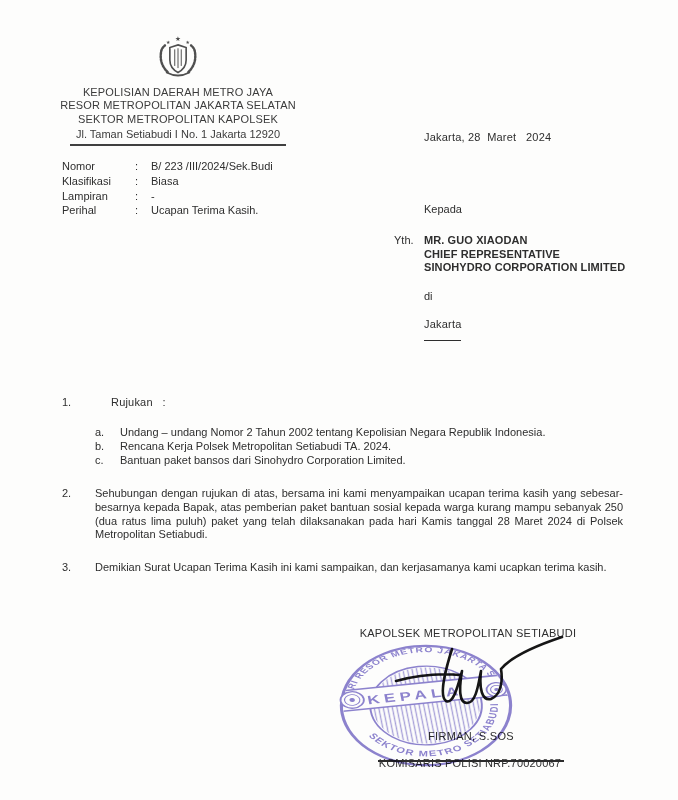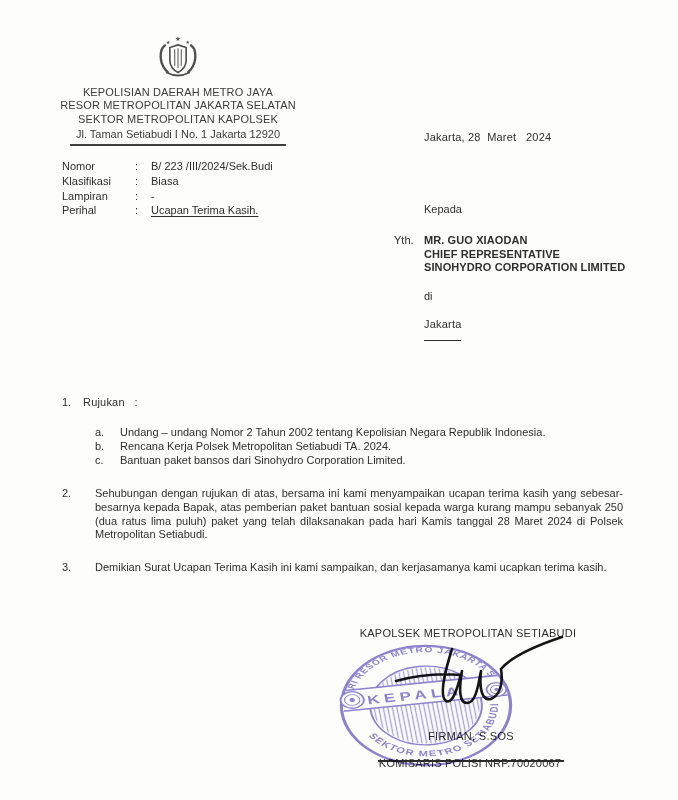--- a/index.html
+++ b/index.html
@@ -20,21 +20,21 @@
   .lh-line{font-size:11px;line-height:13.4px;letter-spacing:.15px;color:#3b3b3b}
   .lh-address{display:inline-block;font-size:11px;line-height:13px;padding:1px 6px 3px 6px;
     border-bottom:2px solid #404040;margin-top:1px;color:#3b3b3b}
 
   .date{left:424px;top:131px;white-space:pre;letter-spacing:.2px}
 
   
   .meta{left:62px;top:159px;line-height:14.8px}
   .meta-label{display:inline-block;width:73px}
   .meta-sep{display:inline-block;width:16px}
-  .u{text-decoration:underline;text-underline-offset:2px;text-decoration-thickness:1.4px}
+  .u{text-underline-offset:2px;text-decoration-thickness:1.4px}
 
   .kepada{left:424px;top:203px}
   .yth{left:394px;top:234px}
   .recipient-lines{left:424px;top:234px;font-weight:bold;line-height:13.6px;letter-spacing:.1px}
   .di{left:424px;top:290px}
   .city{left:424px;top:318px;display:inline-block;border-bottom:1.6px solid #2e2e2e;padding-bottom:10px;letter-spacing:.2px}
 
   
   .num{width:22px}
   .item-title{letter-spacing:.2px}
@@ -99,21 +99,21 @@
     <div>MR. GUO XIAODAN</div>
     <div>CHIEF REPRESENTATIVE</div>
     <div>SINOHYDRO CORPORATION LIMITED</div>
   </div>
   <div class="abs di">di</div>
   <div class="abs" style="left:424px;top:318px">
     <span class="city" style="position:static">Jakarta</span>
   </div>
 
   <div class="abs num line" style="left:62px;top:396px">1.</div>
-  <div class="abs item-title pre line" style="left:83px;top:396px">Rujukan   :</div>
+  <div class="abs item-title pre line" style="left:111px;top:396px">Rujukan   :</div>
 
   <div class="abs line" style="left:95px;top:426px">
     <span class="sub-letter">a.</span><span>Undang – undang Nomor 2 Tahun 2002 tentang Kepolisian Negara Republik Indonesia.</span>
   </div>
   <div class="abs line" style="left:95px;top:440px">
     <span class="sub-letter">b.</span><span>Rencana Kerja Polsek Metropolitan Setiabudi TA. 2024.</span>
   </div>
   <div class="abs line" style="left:95px;top:454px">
     <span class="sub-letter">c.</span><span>Bantuan paket bansos dari Sinohydro Corporation Limited.</span>
   </div>

